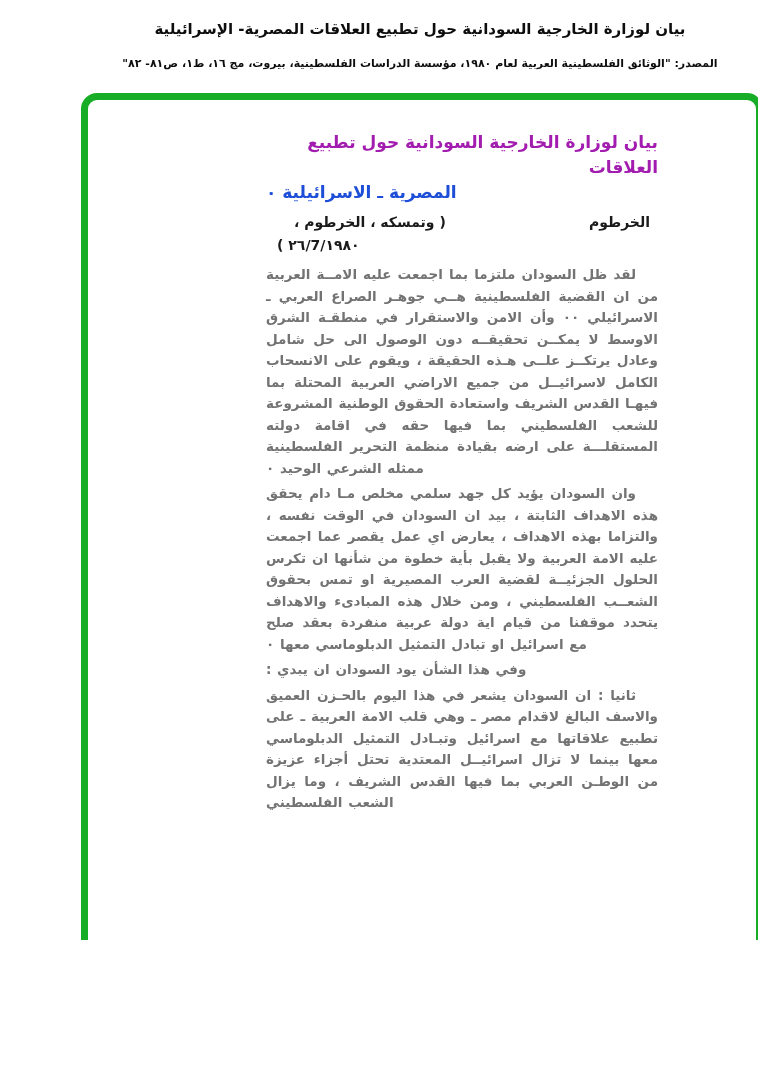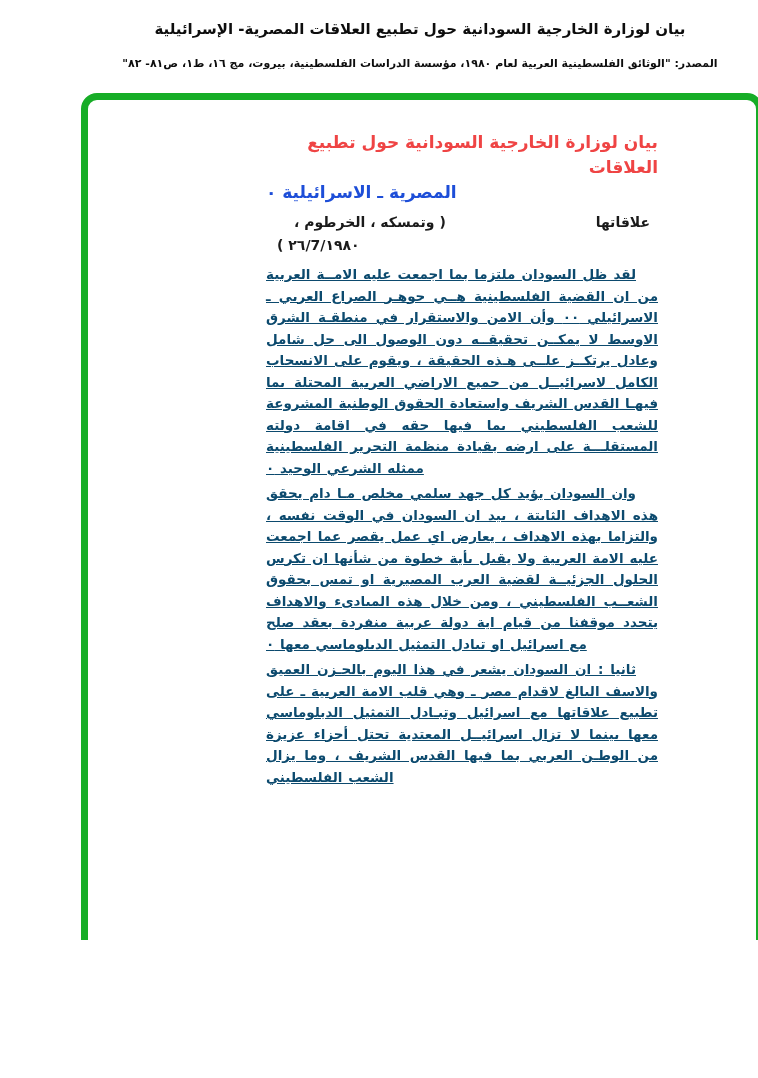--- a/index.html
+++ b/index.html
@@ -45,21 +45,21 @@
     position: absolute;
     left: 178px; top: 30px;
     width: 392px;
     direction: rtl;
   }
   .doc-title-line1 {
     font-size: 17px;
     font-weight: bold;
     line-height: 25px;
     text-align: right;
-    color: #ef4444;
+    color: #a21caf;
   }
   .doc-title-line2 {
     font-size: 17px;
     font-weight: bold;
     line-height: 25px;
     text-align: left;
     color: #1d4ed8;
   }
   .dateline {
     position: relative;
@@ -73,23 +73,22 @@
   .dateline-src2 { position: absolute; left: 11px; top: 23px; }
   .paragraphs { margin-top: 4px; }
   .para {
     font-size: 13.5px;
     font-weight: bold;
     line-height: 21.5px;
     text-align: justify;
     text-align-last: left;
     text-indent: 22px;
     margin: 0 0 4px 0;
-    color: #0c4a6e;
+    color: #737373;
     word-spacing: 1px;
-    text-decoration: underline;
   }
   .page-number {
     position: absolute;
     top: 1036px; left: 0; right: 0;
     text-align: center;
     font-size: 15px;
     font-weight: bold;
     color: #0d0d0d;
   }
 </style>
@@ -103,28 +102,29 @@
   <div class="header-source">المصدر: "الوثائق الفلسطينية العربية لعام ١٩٨٠، مؤسسة الدراسات الفلسطينية، بيروت، مج ١٦، ط١، ص٨١- ٨٢"</div>
 
   <div class="highlight-frame" style="border-color: rgb(23, 173, 39);">
     <div class="doc-column">
 
       <div class="doc-title-line1">بيان لوزارة الخارجية السودانية حول تطبيع العلاقات</div>
 
       <div class="doc-title-line2">المصرية ـ الاسرائيلية ٠</div>
 
       <div class="dateline">
-        <span class="dateline-location">علاقاتها</span>
+        <span class="dateline-location">الخرطوم</span>
         <span class="dateline-src1">( وتمسكه ، الخرطوم ،</span>
         <span class="dateline-src2">١٩٨٠/7/٢٦ )</span>
       </div>
 
       <div class="paragraphs">
           <div class="para">لقد ظل السودان ملتزما بما اجمعت عليه الامــة العربية من ان القضية الفلسطينية هــي جوهـر الصراع العربي ـ الاسرائيلي ٠٠ وأن الامن والاستقرار في منطقـة الشرق الاوسط لا يمكــن تحقيقــه دون الوصول الى حل شامل وعادل يرتكــز علــى هـذه الحقيقة ، ويقوم على الانسحاب الكامل لاسرائيــل من جميع الاراضي العربية المحتلة بما فيهـا القدس الشريف واستعادة الحقوق الوطنية المشروعة للشعب الفلسطيني بما فيها حقه في اقامة دولته المستقلـــة على ارضه بقيادة منظمة التحرير الفلسطينية ممثله الشرعي الوحيد ٠</div>
           <div class="para">وان السودان يؤيد كل جهد سلمي مخلص مـا دام يحقق هذه الاهداف الثابتة ، بيد ان السودان في الوقت نفسه ، والتزاما بهذه الاهداف ، يعارض اي عمل يقصر عما اجمعت عليه الامة العربية ولا يقبل بأية خطوة من شأنها ان تكرس الحلول الجزئيــة لقضية العرب المصيرية او تمس بحقوق الشعــب الفلسطيني ، ومن خلال هذه المبادىء والاهداف يتحدد موقفنا من قيام اية دولة عربية منفردة بعقد صلح مع اسرائيل او تبادل التمثيل الدبلوماسي معها ٠</div>
+          <div class="para">وفي هذا الشأن يود السودان ان يبدي :</div>
           <div class="para">ثانيا : ان السودان يشعر في هذا اليوم بالحـزن العميق والاسف البالغ لاقدام مصر ـ وهي قلب الامة العربية ـ على تطبيع علاقاتها مع اسرائيل وتبـادل التمثيل الدبلوماسي معها بينما لا تزال اسرائيــل المعتدية تحتل أجزاء عزيزة من الوطـن العربي بما فيها القدس الشريف ، وما يزال الشعب الفلسطيني</div>
         </div>
 
     </div>
   </div>
 
   <div class="page-number">١</div>
 
 </div>
 

